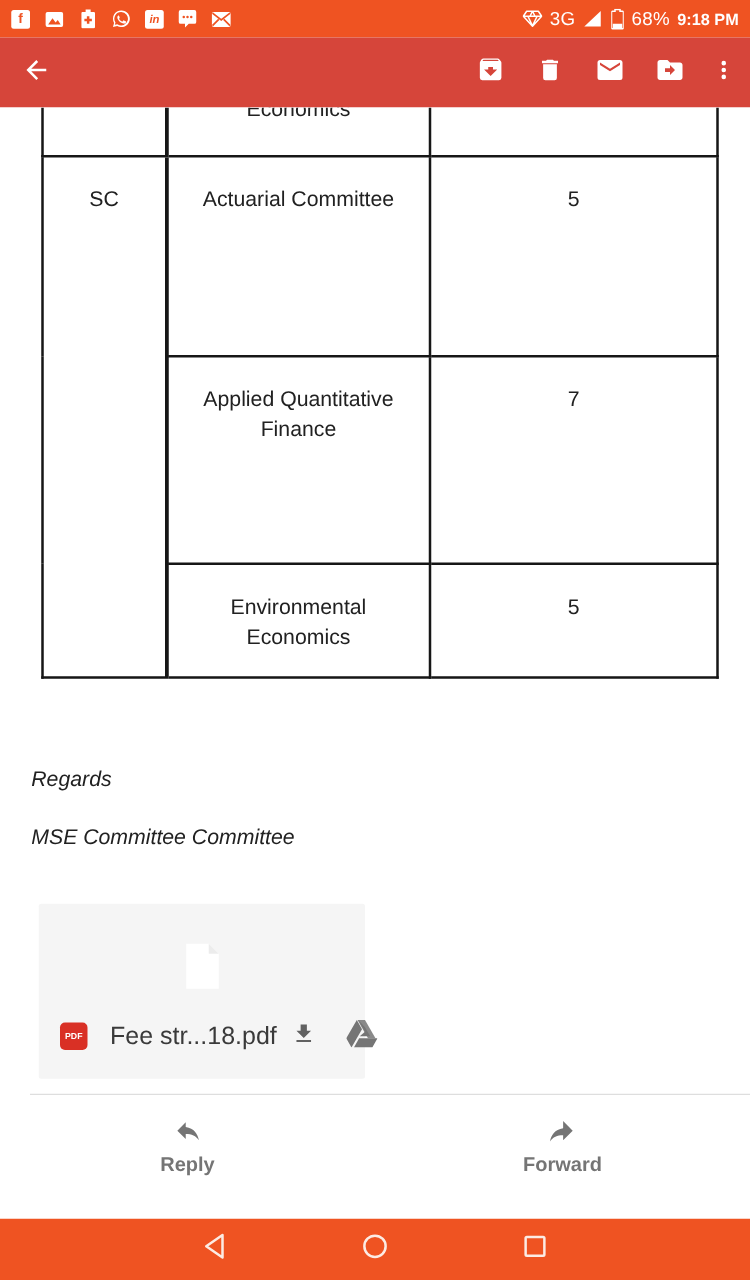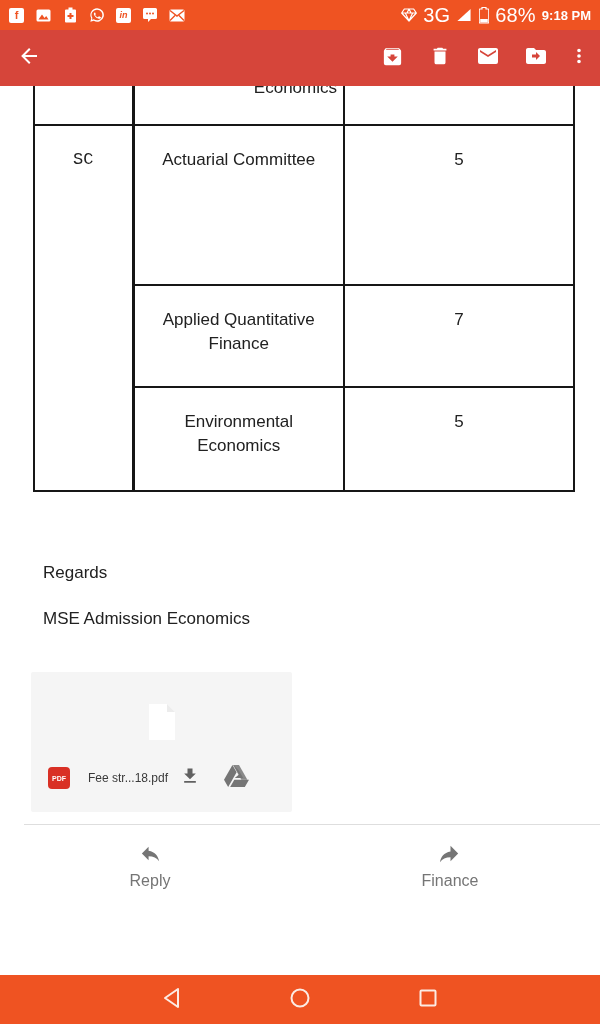--- a/index.html
+++ b/index.html
@@ -18,21 +18,21 @@
     padding:0 9px; color:#ffffff;
   }
   .sb-left { display:flex; align-items:center; gap:11px; flex:1; }
   .sb-right { display:flex; align-items:center; gap:6px; }
   .sb-ico { width:16px; height:16px; display:inline-flex; align-items:center; justify-content:center; }
   .badge-sq {
     width:15px; height:15px; background:#ffffff; border-radius:2px;
     color:#ef5322; font-weight:bold; font-size:11px;
     display:flex; align-items:center; justify-content:center; line-height:1;
   }
-  .sb-text { font-size:20px; letter-spacing:0.2px; }
+  .sb-text { font-size:15px; letter-spacing:0.2px; }
   .sb-time { font-size:13px; font-weight:bold; }
   
   .toolbar {
     position:absolute; top:30px; left:0; right:0; height:56px;
     background:#d6453a; display:flex; align-items:center; padding:0 14px;
   }
   .tb-back { width:30px; height:30px; display:flex; align-items:center; justify-content:center; }
   .tb-actions { margin-left:auto; display:flex; align-items:center; gap:24px; }
   .tb-btn { width:24px; height:24px; display:flex; align-items:center; justify-content:center; }
   
@@ -43,52 +43,52 @@
   table.seats {
     border-collapse:collapse; margin-left:33px;
     table-layout:fixed; width:540px;
     color:#212121; font-size:17px;
   }
   table.seats td {
     border:2px solid #161616;
     vertical-align:top; text-align:center;
     line-height:24px; padding:22px 6px 0 6px;
   }
-  table.seats td.cat { border-right-width:3px;font-family:Liberation Mono, monospace; }
-  table.seats tr.partial td { border-top:none; height:38px; padding:0 6px; overflow:hidden;text-align:right; }
+  table.seats td.cat { border-right-width:3px; }
+  table.seats tr.partial td { border-top:none; height:38px; padding:0 6px; overflow:hidden; }
   .clip-cell { height:38px; overflow:hidden; }
   .clip-cell span { display:block; margin-top:-10px; line-height:24px; }
-  tr.r1 { height:160px; } tr.r2 { height:102px; } tr.r3 { height:104px; }
-  .sig { font-size:17px; color:#212121; margin-left:43px; line-height:20px; }
+  tr.r1 { height:160px; } tr.r2 { height:166px; } tr.r3 { height:91px; }
+  .sig { font-size:17px; color:#212121; margin-left:25px; line-height:20px;font-style:italic; }
   .sig1 { margin-top:71px; }
   .sig2 { margin-top:26px; }
   
   .att-card {
     margin:43px 0 0 31px; width:261px; height:140px;
     background:#f5f5f5; border-radius:2px; position:relative;
   }
   .att-preview { position:absolute; top:30px; left:0; right:0; display:flex; justify-content:center; }
   .att-footer {
     position:absolute; left:17px; right:14px; top:94px; height:24px;
     display:flex; align-items:center;
   }
   .pdf-badge {
     width:22px; height:22px; background:#d93025; border-radius:4px;
     color:#ffffff; font-size:7px; font-weight:bold;
     display:flex; align-items:center; justify-content:center; flex:0 0 auto;
   }
-  .att-name { margin-left:18px; font-size:12px; color:#3a3a3a; white-space:nowrap; }
+  .att-name { margin-left:18px; font-size:20px; color:#3a3a3a; white-space:nowrap; }
   .dl-ico { margin-left:12px; flex:0 0 auto; }
   .drive-ico { margin-left:24px; flex:0 0 auto; }
   
   .divider { height:1px; background:#dedede; margin:12px 0 0 24px; }
   .reply-row { display:flex; margin-top:17px; }
   .reply-btn {
     flex:1; display:flex; flex-direction:column; align-items:center; gap:3px;
-    color:#757575; font-size:16px;
+    color:#757575; font-size:16px;font-weight:bold;
   }
   
   .nav-bar {
     position:absolute; bottom:0; left:0; right:0; height:49px;
     background:#ef5322; display:flex; align-items:center; justify-content:center; gap:104px;
   }
   .nav-btn { width:24px; height:24px; display:flex; align-items:center; justify-content:center; }
 </style>
 </head>
 <body>
@@ -227,21 +227,21 @@
       <td>7</td>
     </tr>
     <tr class="r3">
       <td>Environmental Economics</td>
       <td>5</td>
     </tr>
   </tbody>
     </table>
 
   <p class="sig sig1">Regards</p>
-  <p class="sig sig2">MSE Admission Economics</p>
+  <p class="sig sig2">MSE Committee Committee</p>
 
   <div class="att-card">
     <div class="att-preview">
       <span>
         <svg width="30" height="40" viewBox="0 0 30 40">
             <path d="M2 2h18l8 8v28H2z" fill="#ffffff"></path>
             <path d="M20 2l8 8h-8z" fill="#ececec"></path>
           </svg>
       </span>
     </div>
@@ -272,21 +272,21 @@
           </svg>
       </span>
       <span>Reply</span>
     </div>
     <div class="reply-btn">
       <span>
         <svg width="23" height="23" viewBox="0 0 24 24">
             <path fill="#757575" d="M12 8V4l8 8-8 8v-4.1c-5 0-8.5 1.6-11 5.1 1-5 4-10 11-11z"></path>
           </svg>
       </span>
-      <span>Finance</span>
+      <span>Forward</span>
     </div>
   </div>
 
 </div>
 
 <div class="nav-bar">
   <div class="nav-btn">
     <span>
       <svg width="20" height="22" viewBox="0 0 20 22">
           <path d="M16 2 L3 11 L16 20 Z" fill="none" stroke="#fcebe4" stroke-width="2" stroke-linejoin="round"></path>

